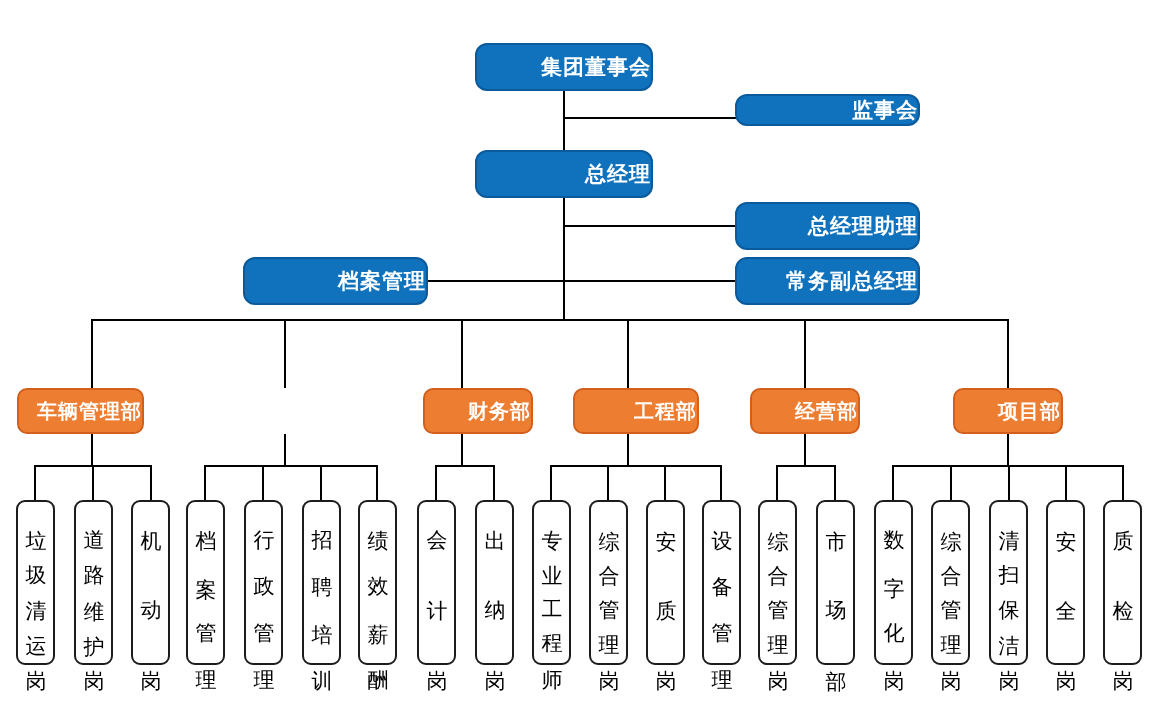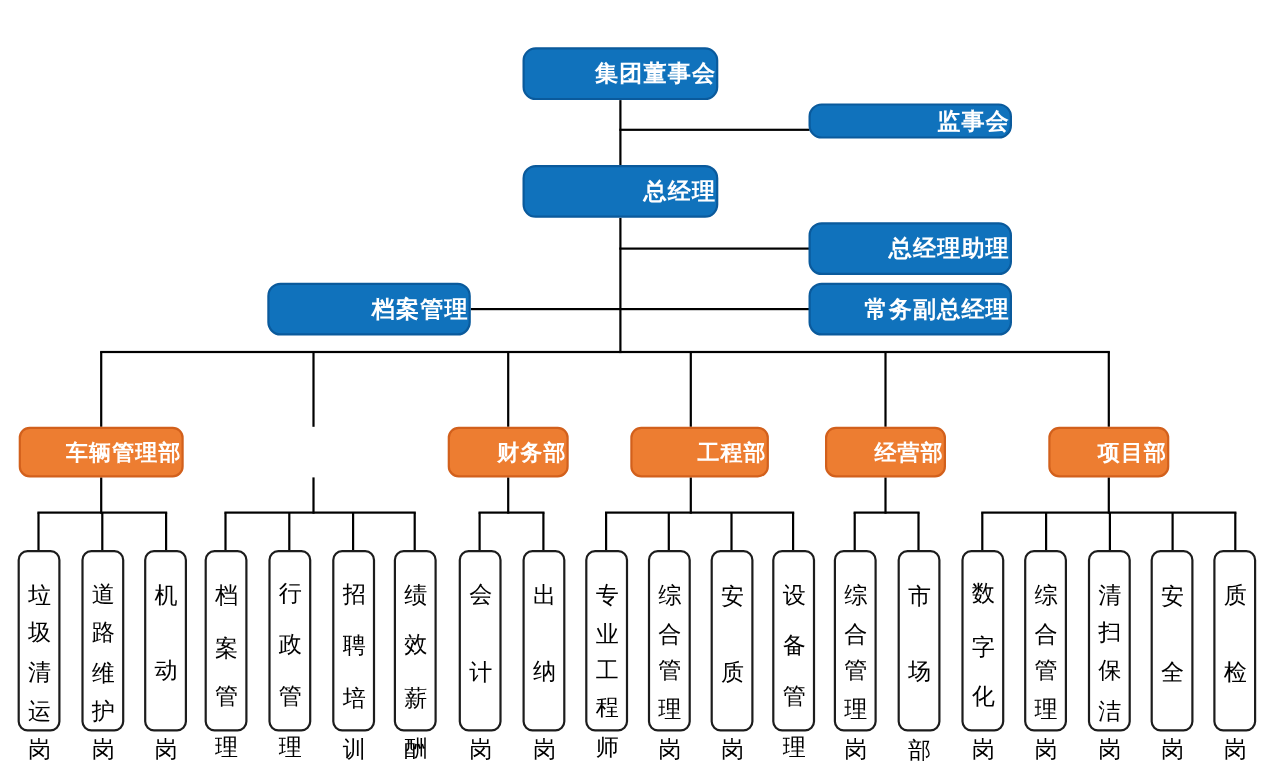--- a/index.html
+++ b/index.html
@@ -105,24 +105,24 @@
   <div class="node blue" style="left:735px;top:202px;width:185px;height:48px">
     <span>总经理助理</span>
   </div>
   <div class="node blue" style="left:735px;top:257px;width:185px;height:48px">
     <span>常务副总经理</span>
   </div>
   <div class="node blue" style="left:243px;top:257px;width:185px;height:48px">
     <span>档案管理</span>
   </div>
 
-  <div class="node orange" style="left:17px;top:388px;width:150px;height:46px">
+  <div class="node orange" style="left:17px;top:388px;width:127px;height:46px">
     <span>车辆管理部</span>
   </div>
-  <div class="node orange" style="left:407px;top:388px;width:110px;height:46px">
+  <div class="node orange" style="left:423px;top:388px;width:110px;height:46px">
     <span>财务部</span>
   </div>
   <div class="node orange" style="left:573px;top:388px;width:126px;height:46px">
     <span>工程部</span>
   </div>
   <div class="node orange" style="left:750px;top:388px;width:110px;height:46px">
     <span>经营部</span>
   </div>
   <div class="node orange" style="left:953px;top:388px;width:110px;height:46px">
     <span>项目部</span>

